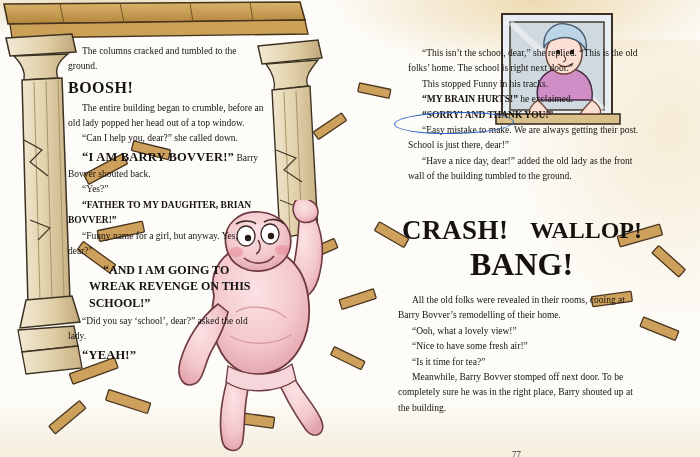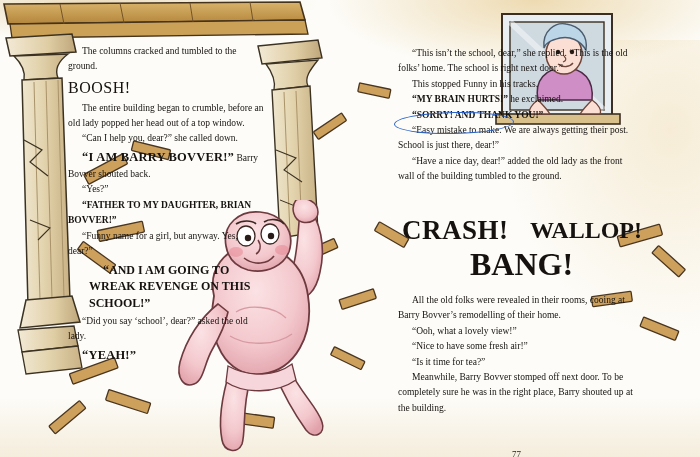--- a/index.html
+++ b/index.html
@@ -63,38 +63,38 @@
     text-indent: 14px;
   }
   .col p.noindent { text-indent: 0; }
 
   .left-col {
     left: 68px;
     top: 36px;
     width: 196px;
   }
   .right-col-a {
-    left: 398px;
+    left: 408px;
     top: 38px;
     width: 234px;
   }
   .right-col-b {
     left: 398px;
     top: 285px;
     width: 248px;
   }
 
   .shout {
     font-family: "Liberation Serif", serif;
     font-weight: bold;
     font-size: 12.5px;
     letter-spacing: 0.2px;
   }
   .boosh {
-    font-weight: normal;
+    font-weight: bold;
     font-size: 16px;
     letter-spacing: 0.5px;
     margin: 2px 0 2px 14px;
   }
   .bigline {
     font-weight: bold;
     font-size: 12px;
     line-height: 1.35;
   }
   .oval {

